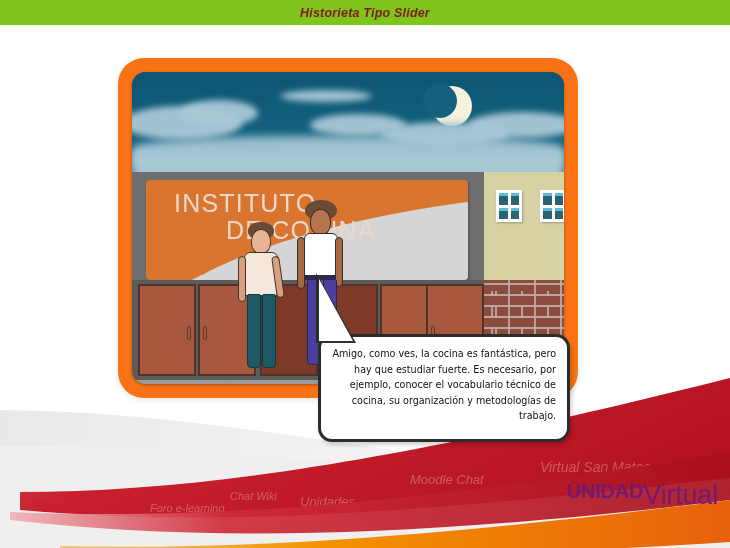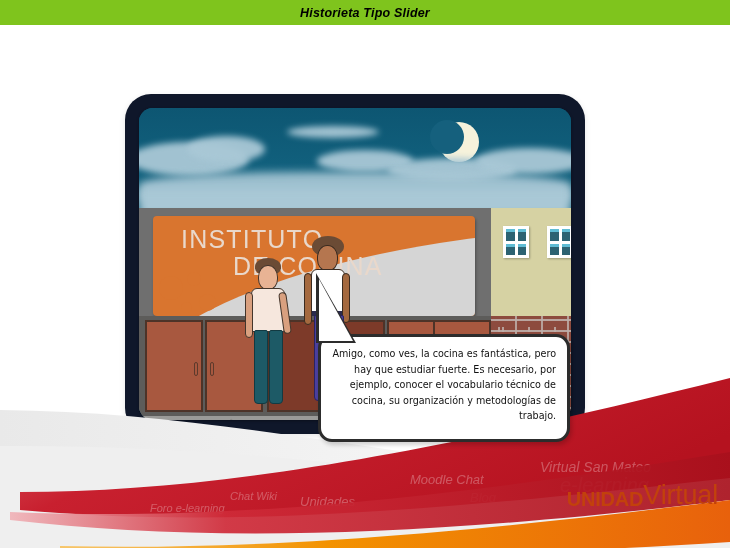--- a/index.html
+++ b/index.html
@@ -17,36 +17,35 @@
   }
 
   
   #header-bar {
     position: absolute; left: 0; top: 0;
     width: 730px; height: 25px;
     background: #7fc41d;
     display: flex; align-items: center; justify-content: center;
   }
   #header-title {
-    color: #000000;
+    color: #7f1d1d;
     font-style: italic;
     font-weight: bold;
     font-size: 12.5px;
     letter-spacing: 0.2px;
   }
 
   
   #comic-frame {
     position: absolute;
-    left: 125px; top: 58px;
+    left: 118px; top: 58px;
     width: 460px; height: 340px;
-    background: #0f172a;
+    background: #f97316;
     border-radius: 26px;
     box-shadow: 0 2px 6px rgba(0,0,0,0.10);
-    margin-top: 36px;
   }
   #comic-scene {
     position: absolute;
     left: 14px; top: 14px;
     width: 432px; height: 312px;
     border-radius: 14px;
     overflow: hidden;
     background: #0e5673;
     box-shadow: 0 1px 3px rgba(0,0,0,0.35);
   }
@@ -259,22 +258,22 @@
   #logo-name {
     font-size: 21px; font-weight: bold; color: #2b2b2b; letter-spacing: -0.3px;
   }
   #logo-tagline {
     font-size: 9.5px; color: #6c6c6c; letter-spacing: 0.2px; margin-top: -1px;
   }
 
   #unidad-virtual {
     position: absolute; right: 12px; top: 82px;
     z-index: 8;
-    display: flex; align-items: flex-end;
-    color: #c2410c;
+    display: flex; align-items: flex-start;
+    color: #701a75;
   }
   #uv-bold { font-size: 20px; font-weight: bold; letter-spacing: -0.2px; }
   #uv-light { font-size: 27px; font-weight: 300; letter-spacing: -0.2px; }
 </style>
 </head>
 <body>
 
 <div id="slide">
 
   <div id="header-bar">

